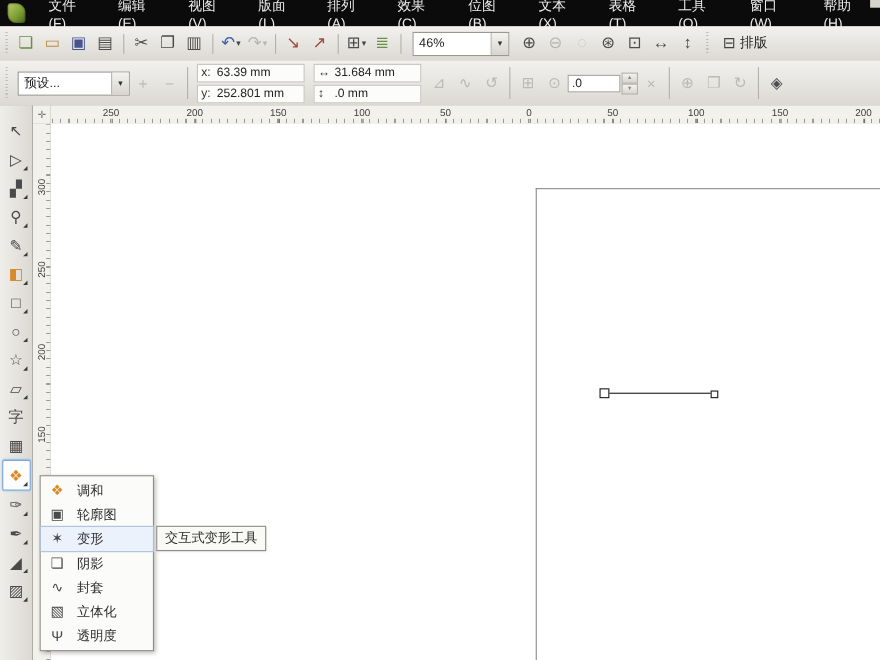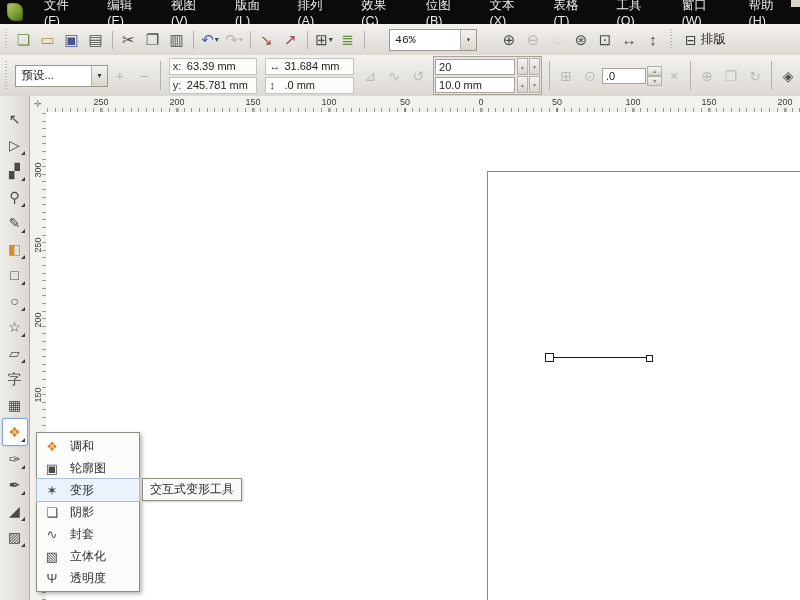--- a/index.html
+++ b/index.html
@@ -31,21 +31,21 @@
   .tb-btn .dd{font-size:8px;color:#444;margin-left:1px;}
   .tb-btn.disabled .glyph,.tb-btn.disabled .dd{color:#b8b6b0 !important;}
   .tb-btn.sep{min-width:1px;width:1px;height:18px;background:#b4b1aa;margin:0 4px;border-radius:0;}
 
   .toolbar{top:24px;height:31px;}
 
   .combo{display:flex;align-items:center;background:#fff;border:1px solid #9a9891;height:20px;}
   .combo-text{flex:1;padding:0 5px;font-size:11.5px;color:#222;}
   .combo-dd{width:15px;height:100%;display:flex;align-items:center;justify-content:center;
             font-size:8px;color:#333;background:linear-gradient(#f4f3f0,#d8d5cf);border-left:1px solid #b4b1aa;}
-  .zoom-combo{width:86px;margin:0 20px;font-family:Liberation Mono, monospace;}
+  .zoom-combo{width:86px;margin:0 6px;}
 
   .layout-btn{display:flex;align-items:center;gap:4px;border:none;background:transparent;
               font-family:inherit;font-size:12.5px;color:#222;margin-left:4px;padding:2px 4px;}
   .layout-btn .glyph{font-size:14px;color:#444;}
 
   
   .propbar{top:55px;height:41px;}
   .preset-combo{width:100px;margin-left:4px;}
   .pb-btn{display:flex;align-items:center;justify-content:center;min-width:20px;height:22px;margin:0 2px;}
   .pb-btn .glyph{font-size:14px;color:#4c4c4c;}
@@ -303,21 +303,21 @@
     </span>
     <span class="vsep"></span>
 
     <div class="xy">
       <div class="xyrow">
         <span class="xylab">x:</span>
         <span class="xyval">63.39 mm</span>
       </div>
       <div class="xyrow">
         <span class="xylab">y:</span>
-        <span class="xyval">245.781 mm</span>
+        <span class="xyval">252.801 mm</span>
       </div>
     </div>
 
     <div class="xy">
       <div class="xyrow">
         <span class="xyico">↔</span>
         <span class="xyval">31.684 mm</span>
       </div>
       <div class="xyrow">
         <span class="xyico">↕</span>
@@ -333,40 +333,20 @@
 
         <span class="pb-btn disabled">
           <span class="glyph">∿</span>
         </span>
 
         <span class="pb-btn disabled">
           <span class="glyph">↺</span>
         </span>
       </div>
 
-    <div class="stackbox">
-      <div class="frow">
-        <span class="field f80">
-          <span>20</span>
-        </span>
-        <span class="spin2">
-            <i>▴</i>
-            <i>▾</i>
-          </span>
-      </div>
-      <div class="frow">
-        <span class="field f80">
-          <span>10.0 mm</span>
-        </span>
-        <span class="spin2">
-            <i>▴</i>
-            <i>▾</i>
-          </span>
-      </div>
-    </div>
 
     <span class="vsep"></span>
 
     <div class="tb-group">
 
         <span class="pb-btn disabled">
           <span class="glyph">⊞</span>
         </span>
 
         <span class="pb-btn disabled">

